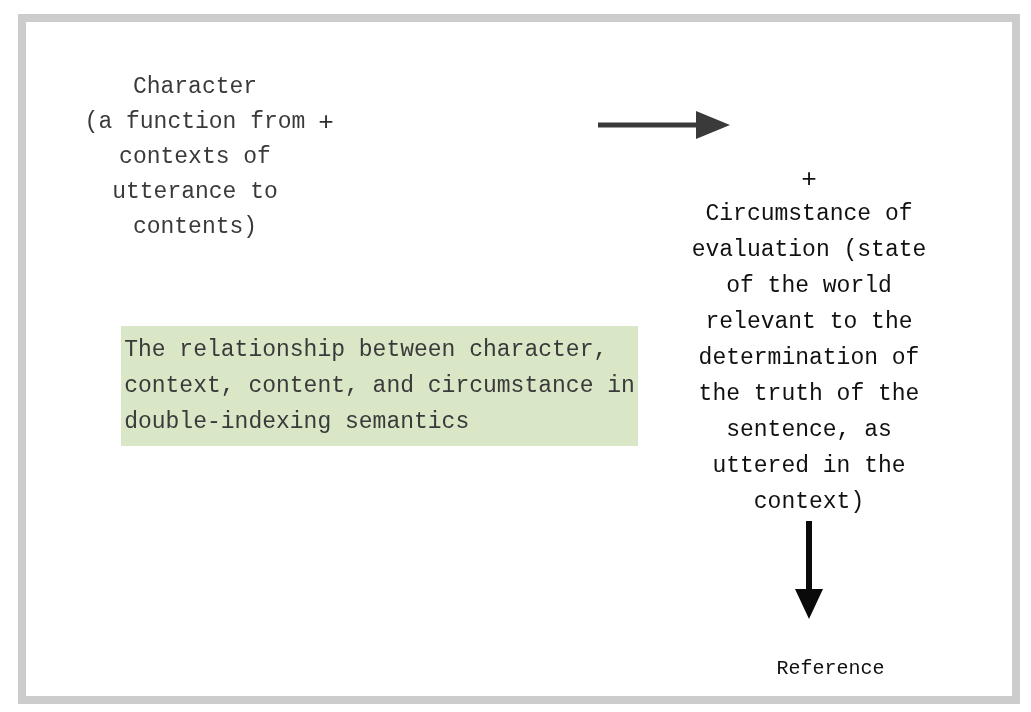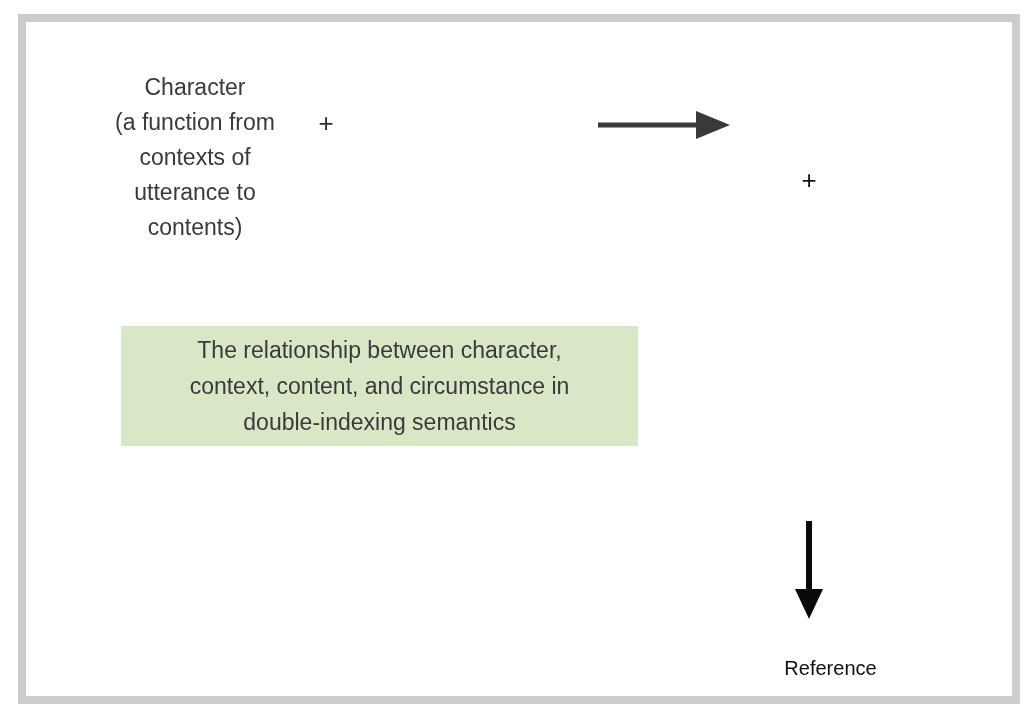--- a/index.html
+++ b/index.html
@@ -11,21 +11,21 @@
   html, body {
     margin: 0;
     padding: 0;
     background: #ffffff;
   }
   .canvas {
     position: relative;
     width: 1031px;
     height: 712px;
     background: #ffffff;
-    font-family: Liberation Sans, sans-serif;
+    font-family: Liberation Mono, monospace;
     overflow: hidden;
   }
   .frame {
     position: absolute;
     left: 18px;
     top: 14px;
     width: 1002px;
     height: 690px;
     border: 8px solid var(--frame-border, #cccccc);
     box-sizing: border-box;
@@ -103,21 +103,21 @@
   .caption-box {
     position: absolute;
     left: 121px;
     top: 326px;
     width: 517px;
     height: 120px;
     background: var(--caption-bg, #d9e7c7);
     display: flex;
     align-items: center;
     justify-content: center;
-    text-align: center;
+    text-align: left;
     white-space: pre-line;
     color: var(--text-gray, #3a3a3a);
     font-size: 23px;
     line-height: 36px;
   }
 </style>
 </head>
 <body>
 
 <div class="canvas">
@@ -133,20 +133,29 @@
 
 
   <svg class="arrow-right-svg" viewBox="0 0 136 38" aria-hidden="true">
     <line x1="2" y1="18" x2="103" y2="18" stroke="currentColor" stroke-width="5"></line>
     <polygon points="100,4 134,18 100,32" fill="currentColor"></polygon>
   </svg>
 
 
   <div class="tblock plus-right">+</div>
 
+  <div class="tblock circumstance-block">Circumstance of
+evaluation (state
+of the world
+relevant to the
+determination of
+the truth of the
+sentence, as
+uttered in the
+context)</div>
 
   <svg class="arrow-down-svg" viewBox="0 0 40 100" aria-hidden="true">
     <line x1="20" y1="0" x2="20" y2="72" stroke="currentColor" stroke-width="6"></line>
     <polygon points="6,68 34,68 20,98" fill="currentColor"></polygon>
   </svg>
 
   <div class="tblock reference-label">Reference</div>
 
   <div class="caption-box">The relationship between character,
 context, content, and circumstance in

